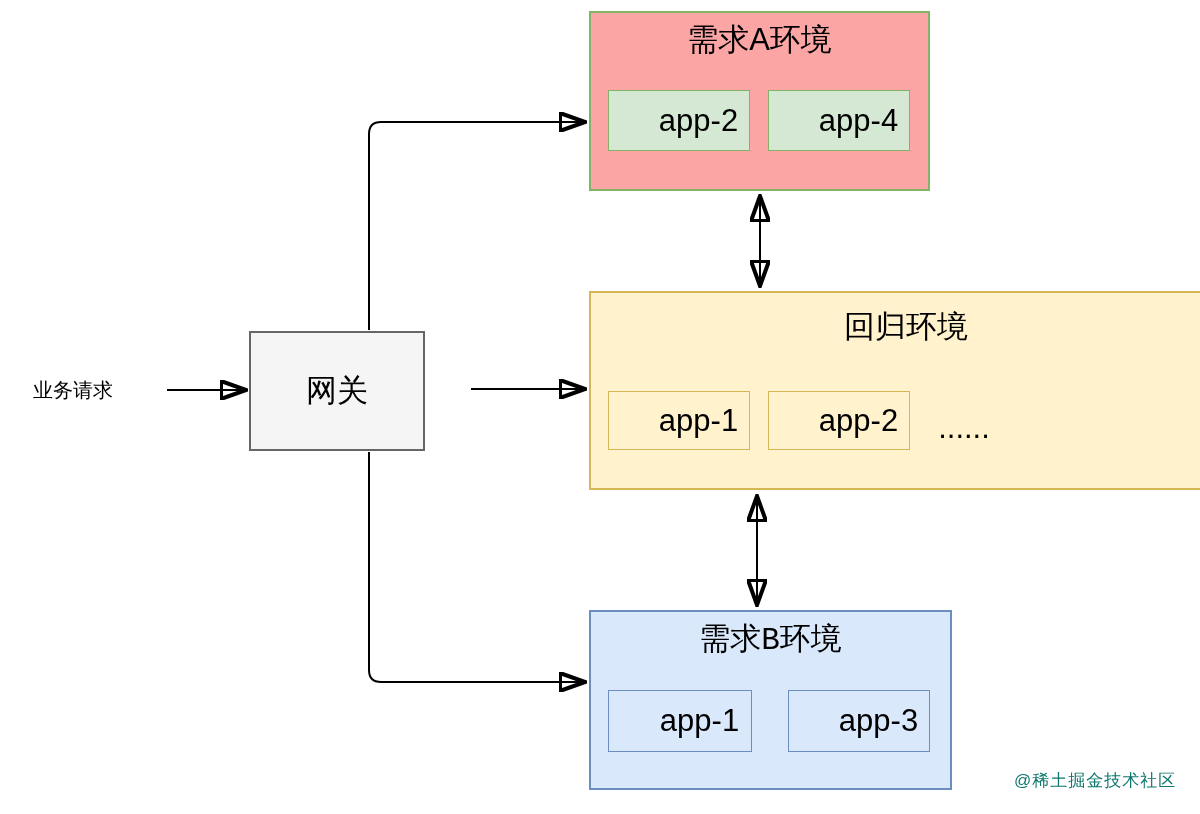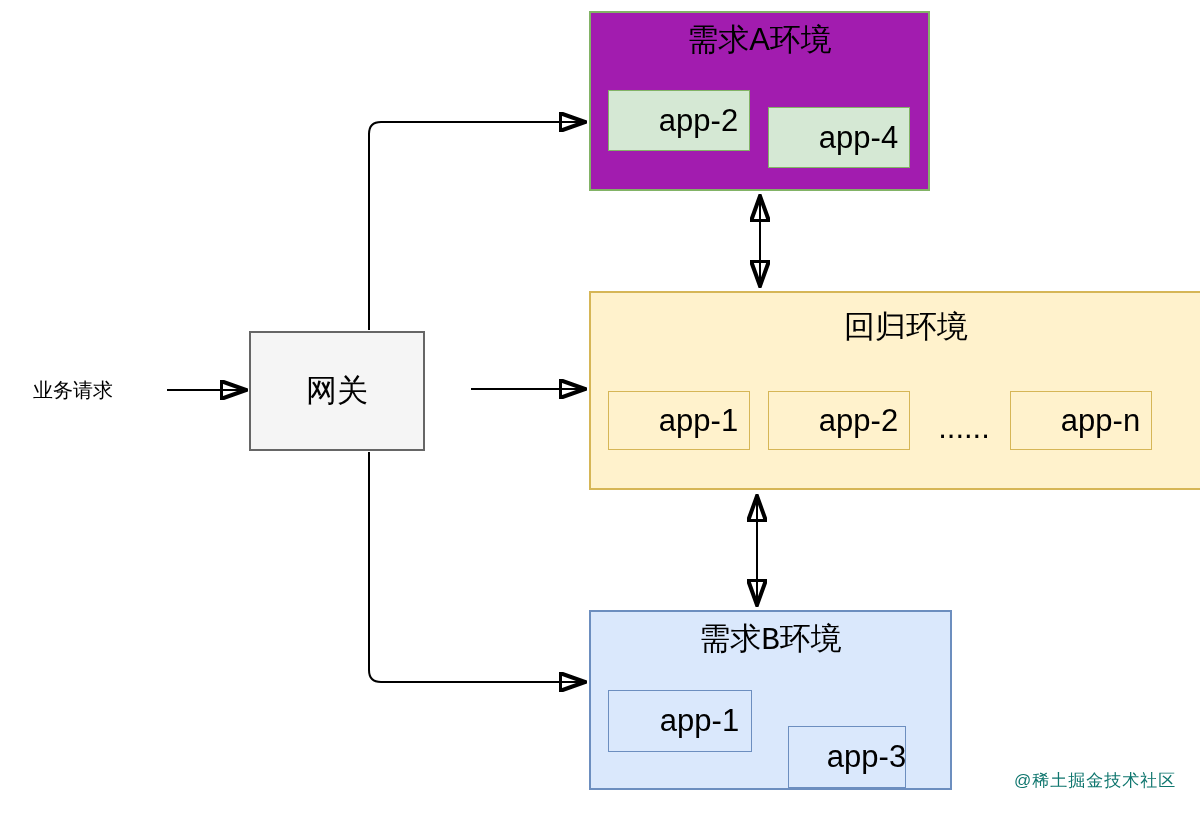--- a/index.html
+++ b/index.html
@@ -10,21 +10,21 @@
   }
   .node, .env { position:absolute; box-sizing:border-box; }
   .gateway {
     left:249px; top:331px; width:176px; height:120px;
     background:#f5f5f5; border:2px solid #666666;
     display:flex; align-items:center; justify-content:center;
     font-size:31px;
   }
   .env-a {
     left:589px; top:11px; width:341px; height:180px;
-    background:#a21caf; border:2px solid #82b366;
+    background:#fca5a5; border:2px solid #82b366;
   }
   .env-reg {
     left:589px; top:291px; width:634px; height:199px;
     background:#fff2cc; border:2px solid #d6b656;
   }
   .env-b {
     left:589px; top:610px; width:363px; height:180px;
     background:#dae8fc; border:2px solid #6c8ebf;
   }
   .env-title {
@@ -82,44 +82,41 @@
 
   <div class="node gateway">
     <span>网关</span>
   </div>
 
   <div class="env env-a">
     <div class="env-title" style="top:10px;">需求A环境</div>
     <div class="app-box" style="left:17px; top:77px; width:142px; height:61px;">
       <span>app-2</span>
     </div>
-    <div class="app-box" style="left:177px; top:94px; width:142px; height:61px;">
+    <div class="app-box" style="left:177px; top:77px; width:142px; height:61px;">
       <span>app-4</span>
     </div>
   </div>
 
   <div class="env env-reg">
     <div class="env-title" style="top:17px;">回归环境</div>
     <div class="app-box" style="left:17px; top:98px; width:142px; height:59px;">
       <span>app-1</span>
     </div>
     <div class="app-box" style="left:177px; top:98px; width:142px; height:59px;">
       <span>app-2</span>
     </div>
     <div class="ellipsis" style="left:325px; top:118px; width:96px;">......</div>
-    <div class="app-box" style="left:419px; top:98px; width:142px; height:59px;">
-      <span>app-n</span>
-    </div>
   </div>
 
   <div class="env env-b">
     <div class="env-title" style="top:12px;font-family:Liberation Mono, monospace;">需求B环境</div>
     <div class="app-box" style="left:17px; top:78px; width:144px; height:62px;">
       <span>app-1</span>
     </div>
-    <div class="app-box" style="left:197px; top:78px; width:118px; height:62px;margin-top:36px;">
+    <div class="app-box" style="left:197px; top:78px; width:142px; height:62px;">
       <span>app-3</span>
     </div>
   </div>
 
   <div class="watermark">@稀土掘金技术社区</div>
 
 </div>
 
 </body></html>

